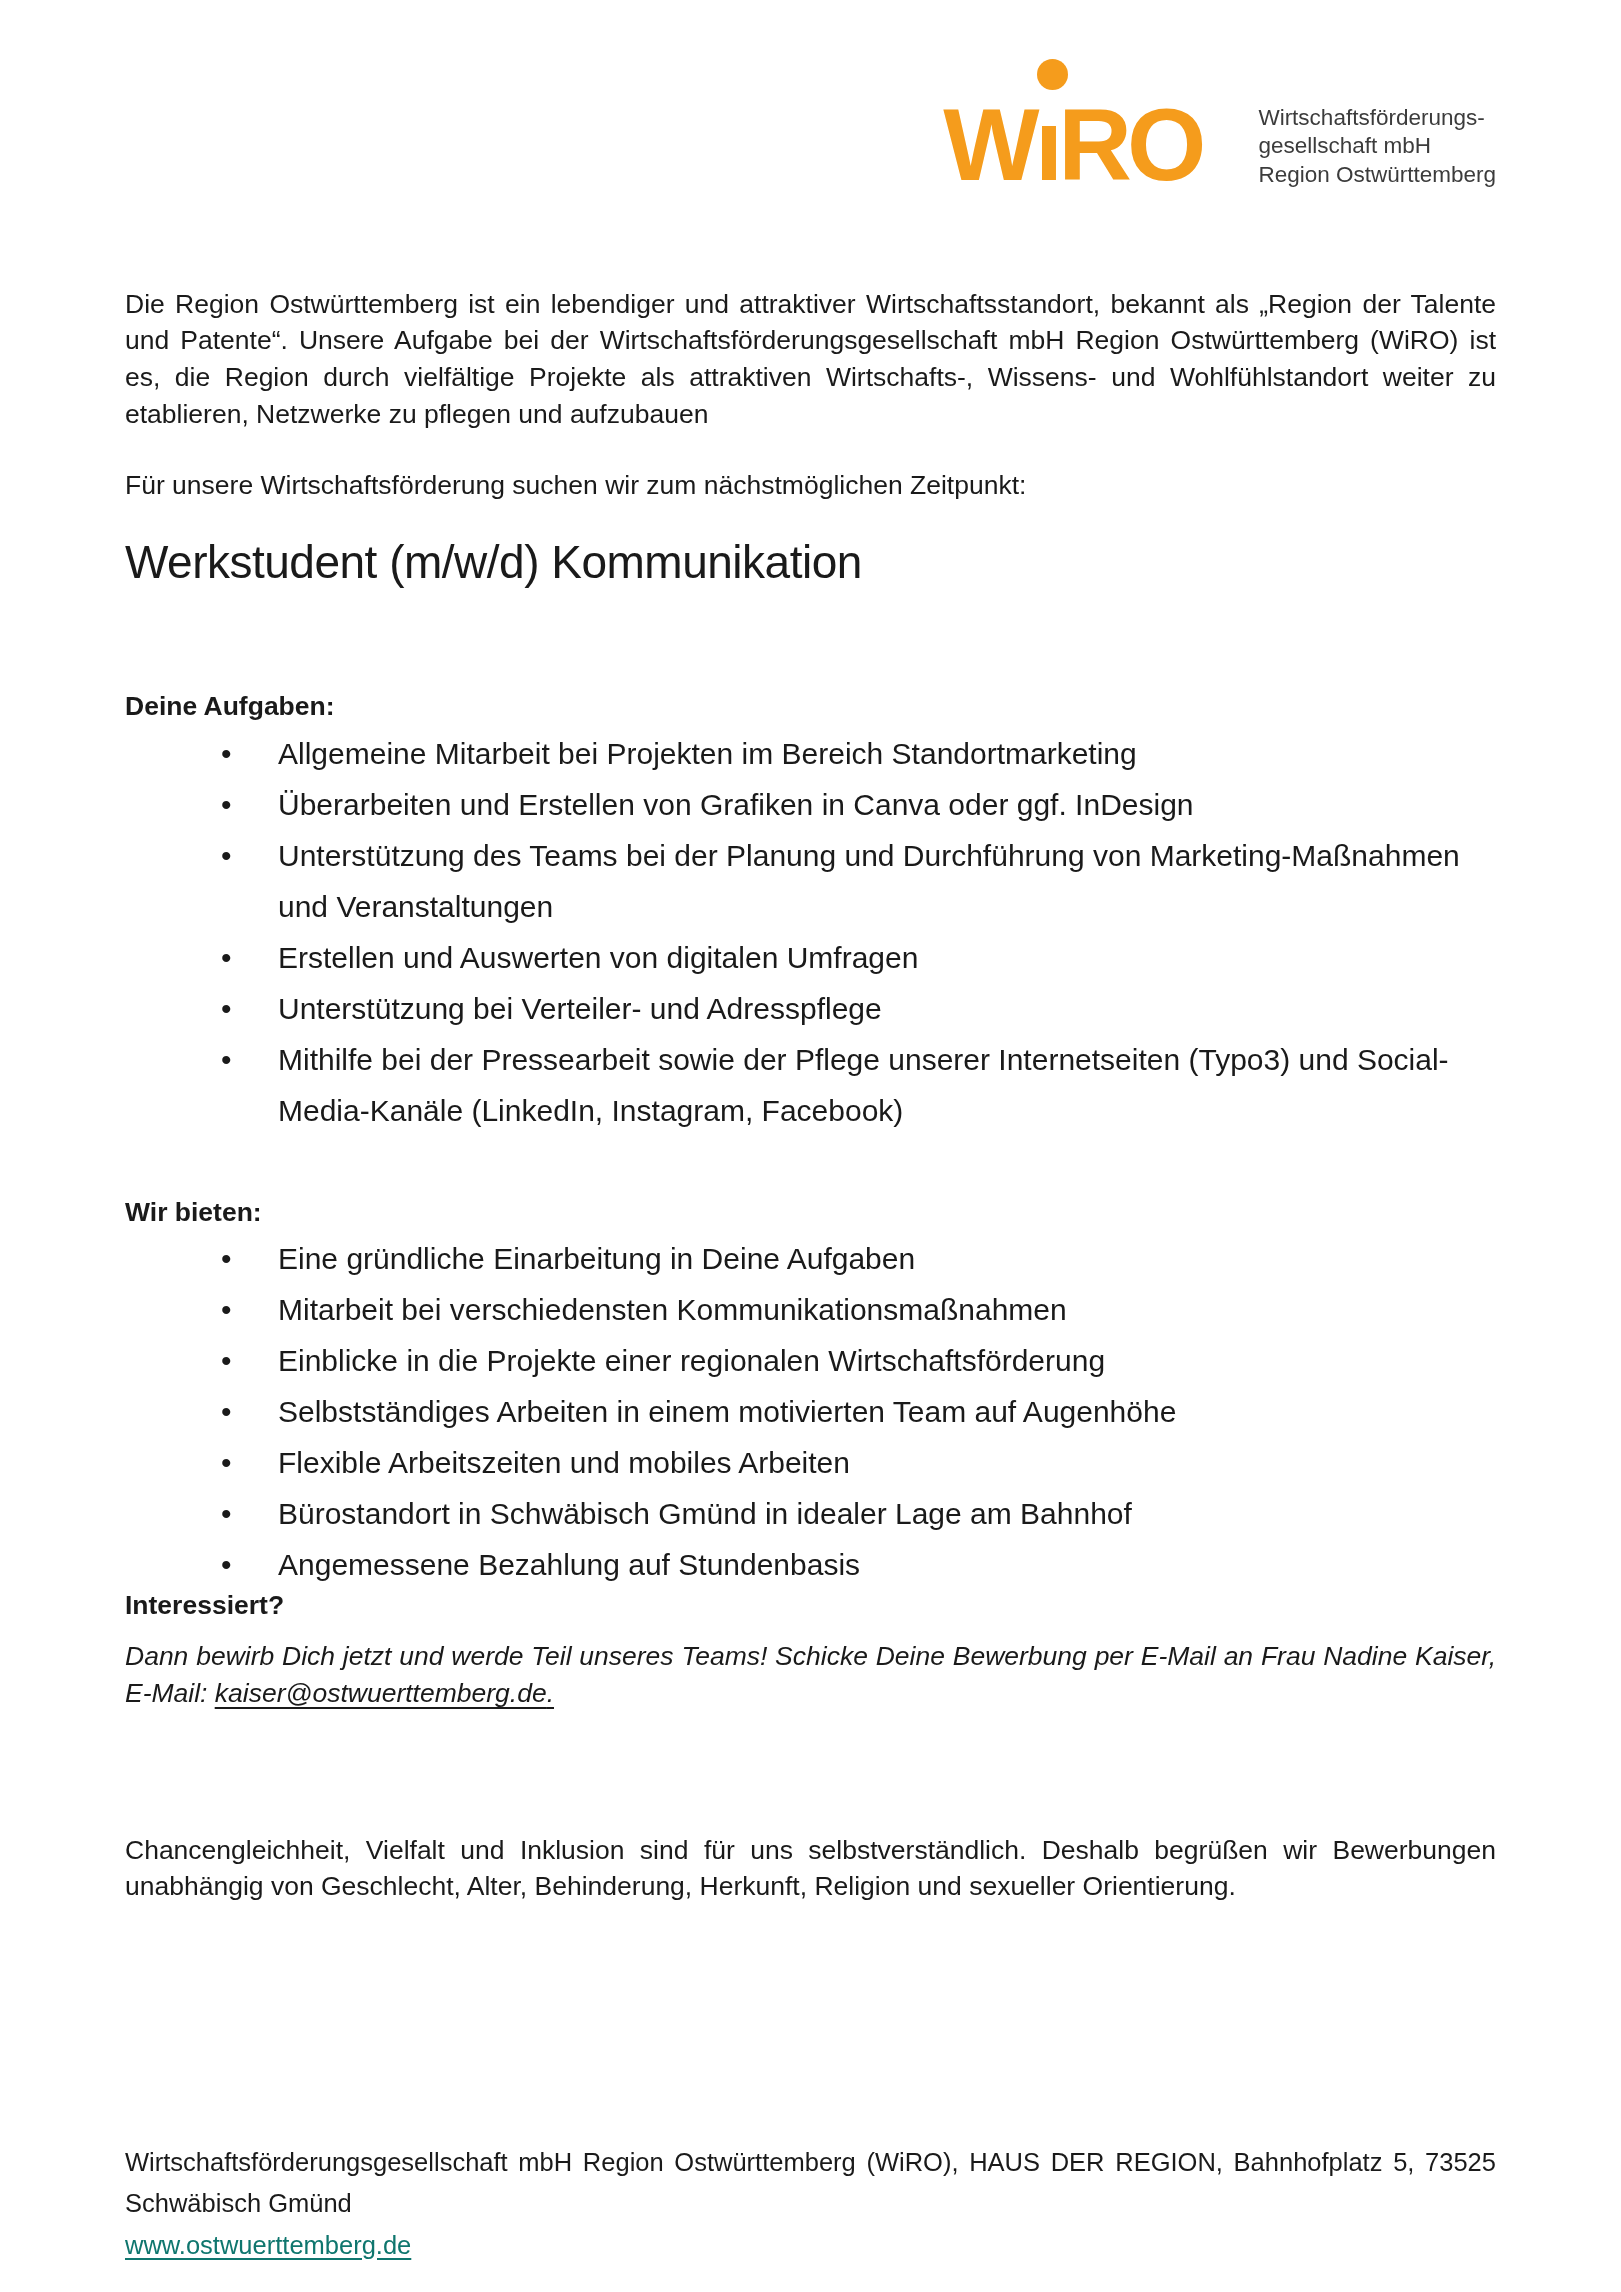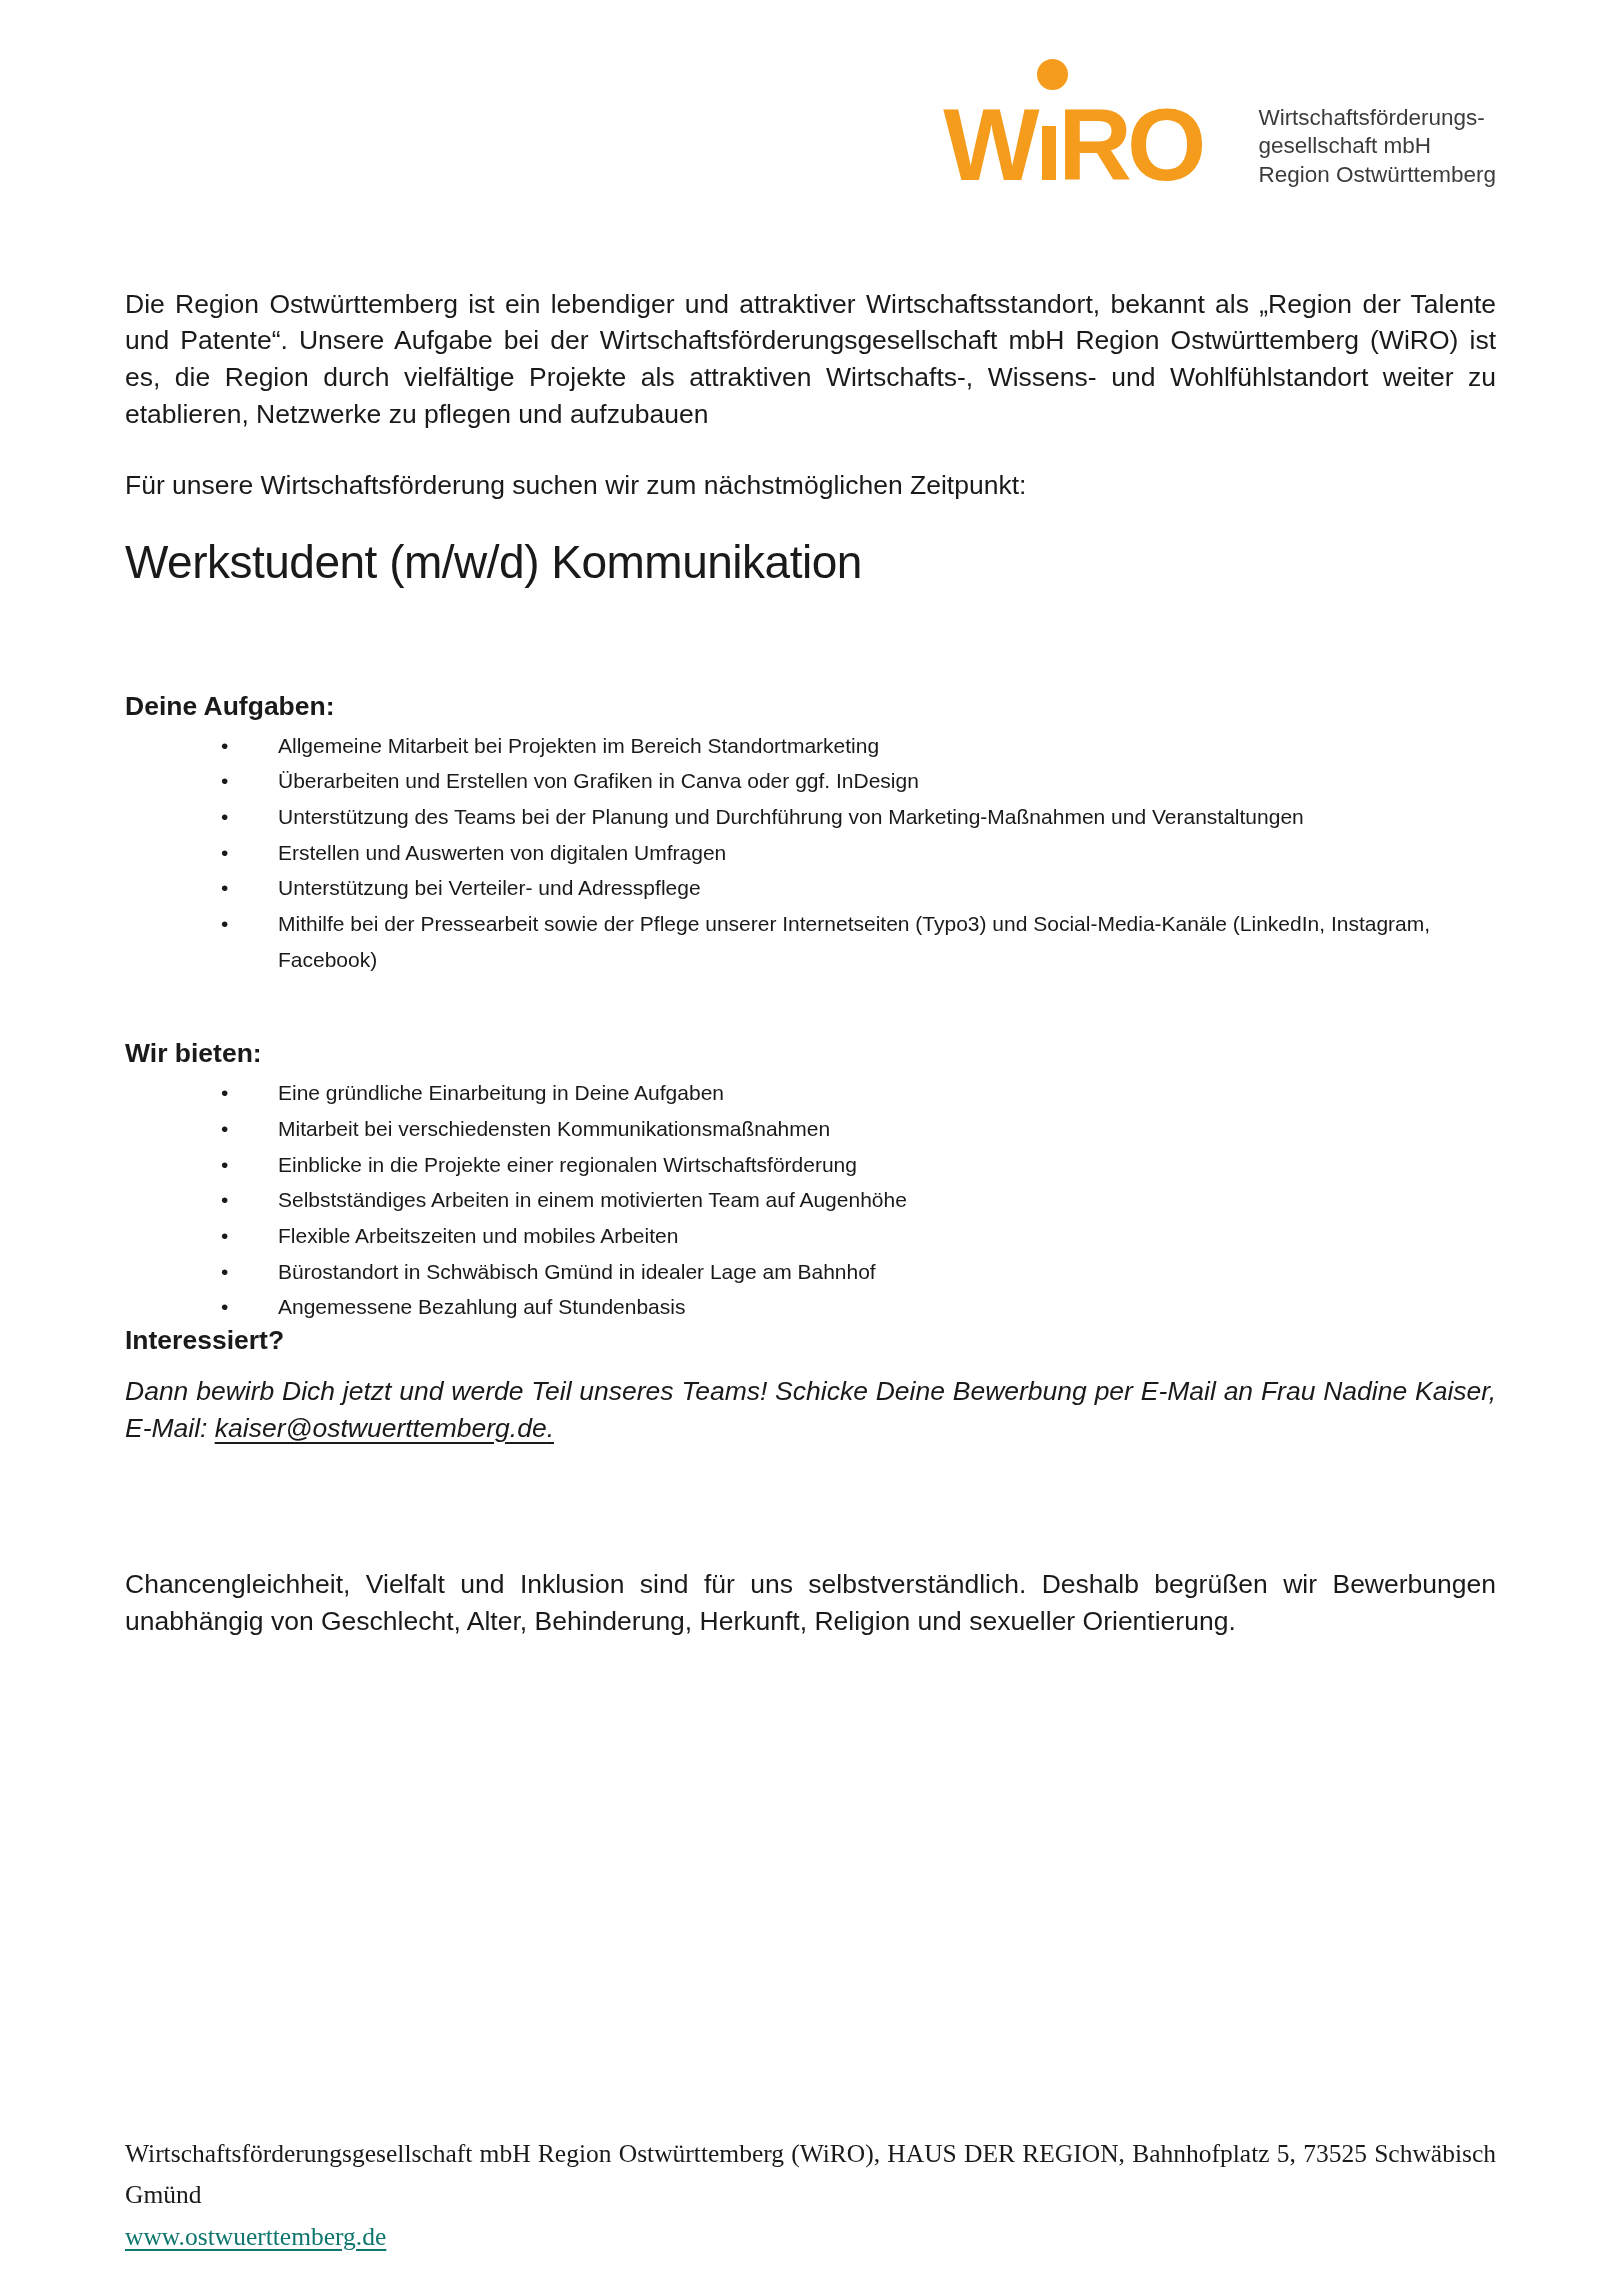--- a/index.html
+++ b/index.html
@@ -76,21 +76,21 @@
     font-size: 26.5px;
     font-weight: bold;
   }
   .tasks-heading { margin-top: 102px; }
   .benefits-heading { margin-top: 61px; }
   .apply-heading { }
 
   ul.doc-list {
     list-style: none;
     margin-top: 5.9px;
-    font-size: 21px;
+    font-size: 30px;
     line-height: 1.7;
   }
   ul.doc-list li {
     position: relative;
     padding-left: 153px;
   }
   ul.doc-list li::before {
     content: "\2022";
     position: absolute;
     left: 96px;
@@ -105,24 +105,23 @@
     text-underline-offset: 4.9px;
     cursor: pointer;
   }
   .equality { margin-top: 120px; }
 
   
   .footer {
     position: absolute;
     left: 125px;
     right: 125px;
-    bottom: 36px;
+    bottom: 27px;
     font-size: 25.5px;
     line-height: 1.62;
-    font-family: Liberation Serif, serif;
   }
   .footer-address { text-align: justify; }
   .site-link {
     text-decoration: underline;
     text-underline-offset: 3.9px;
     cursor: pointer;
   }
 </style>
 </head>
 <body>

